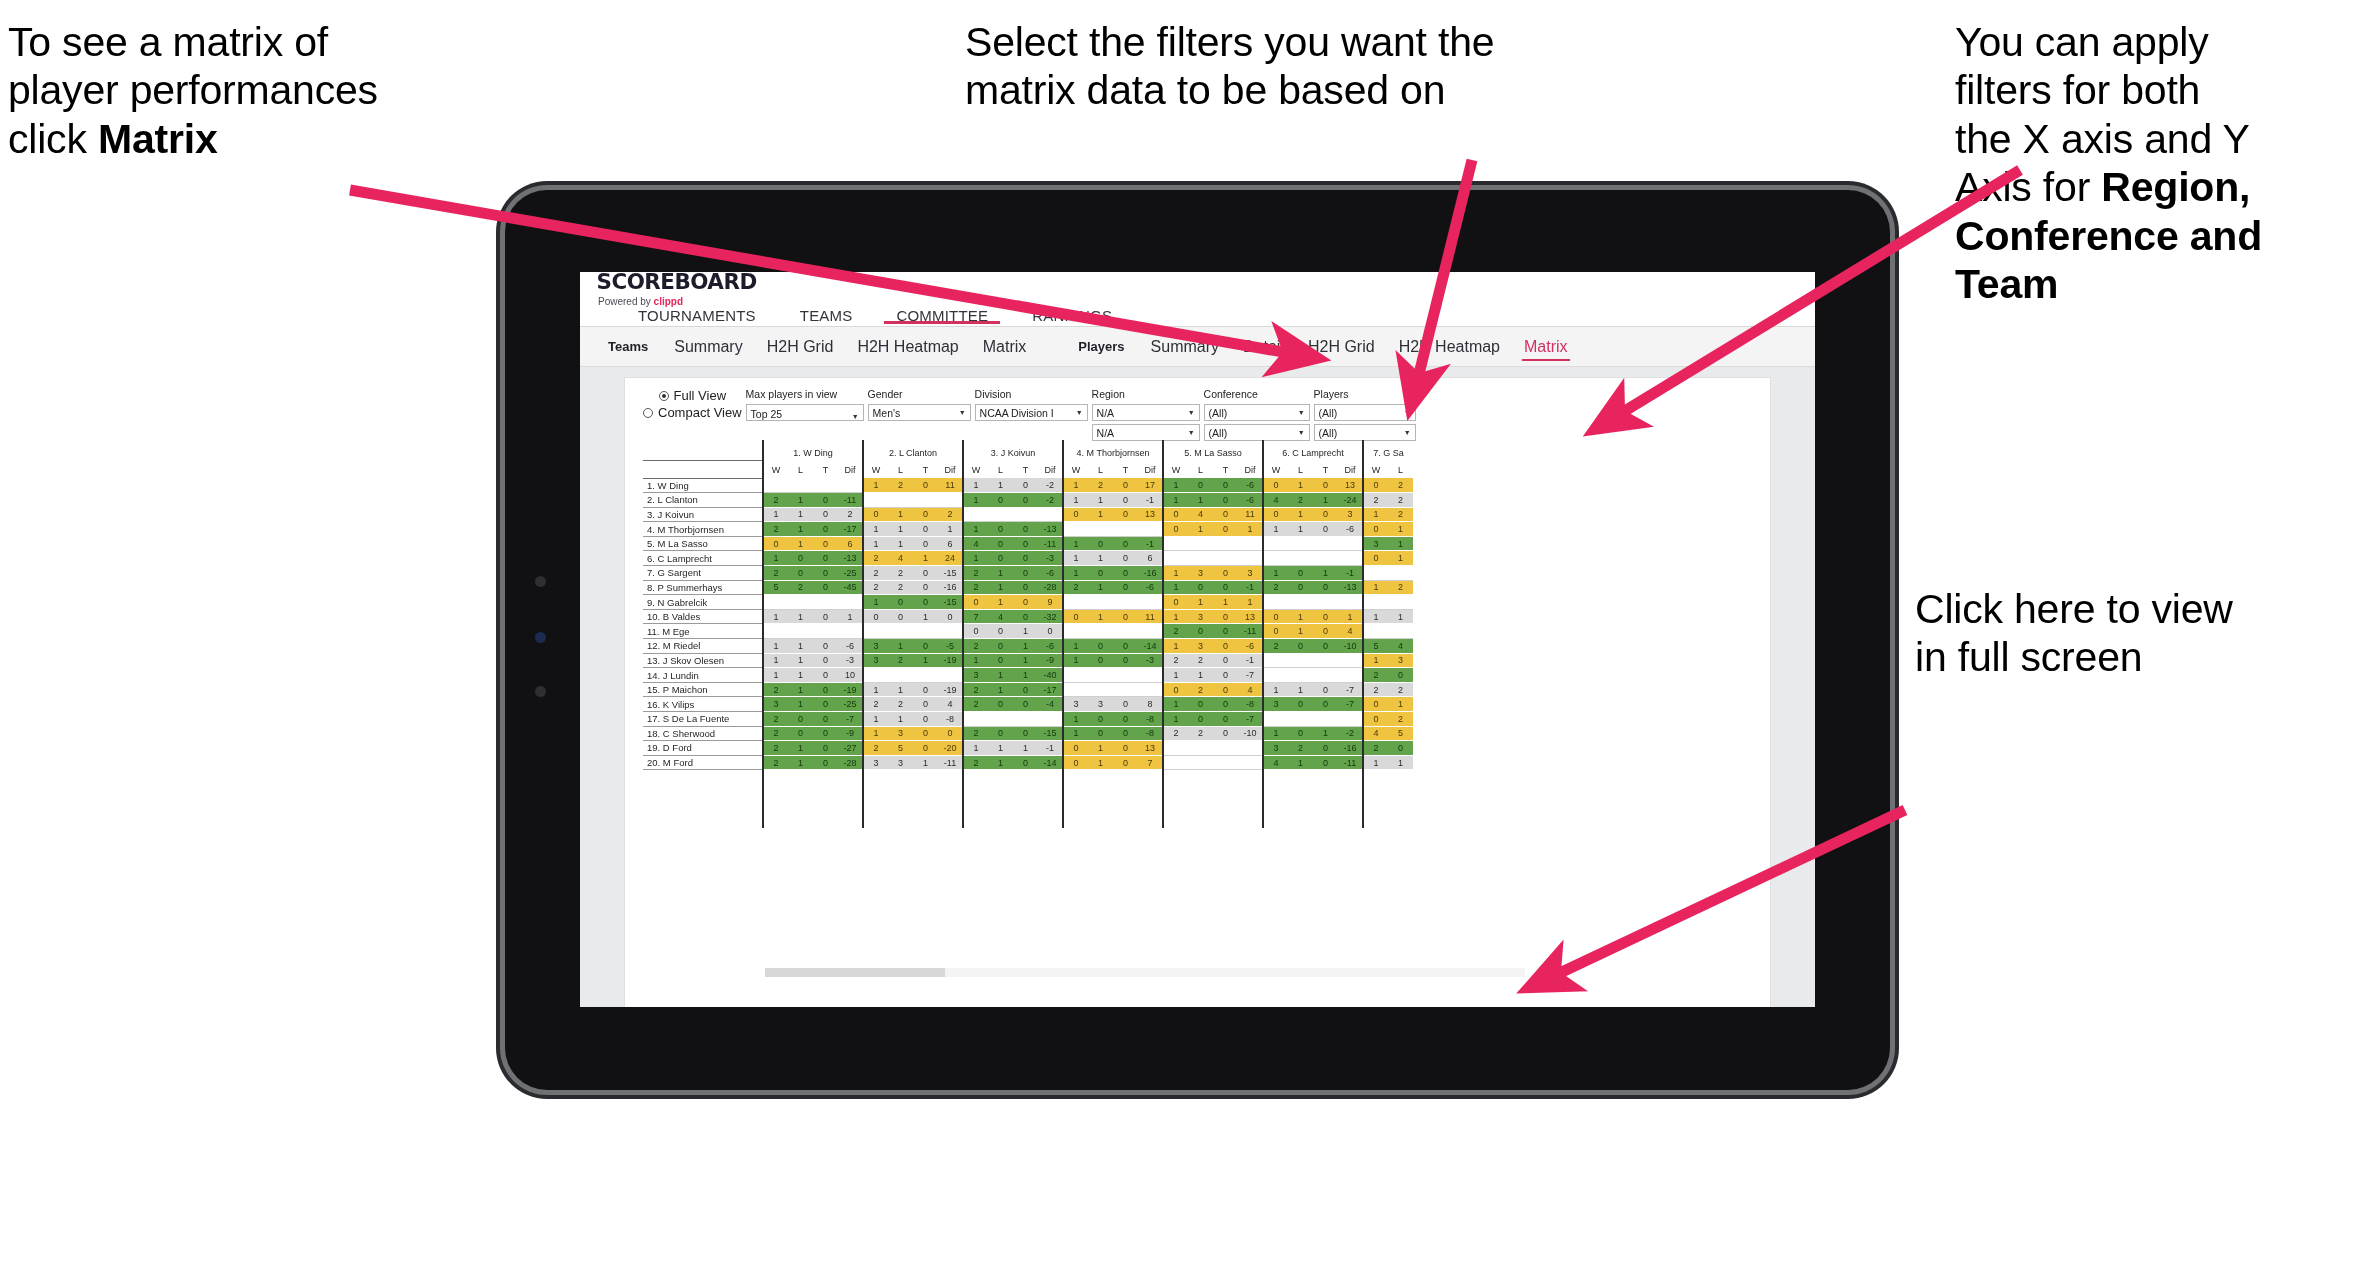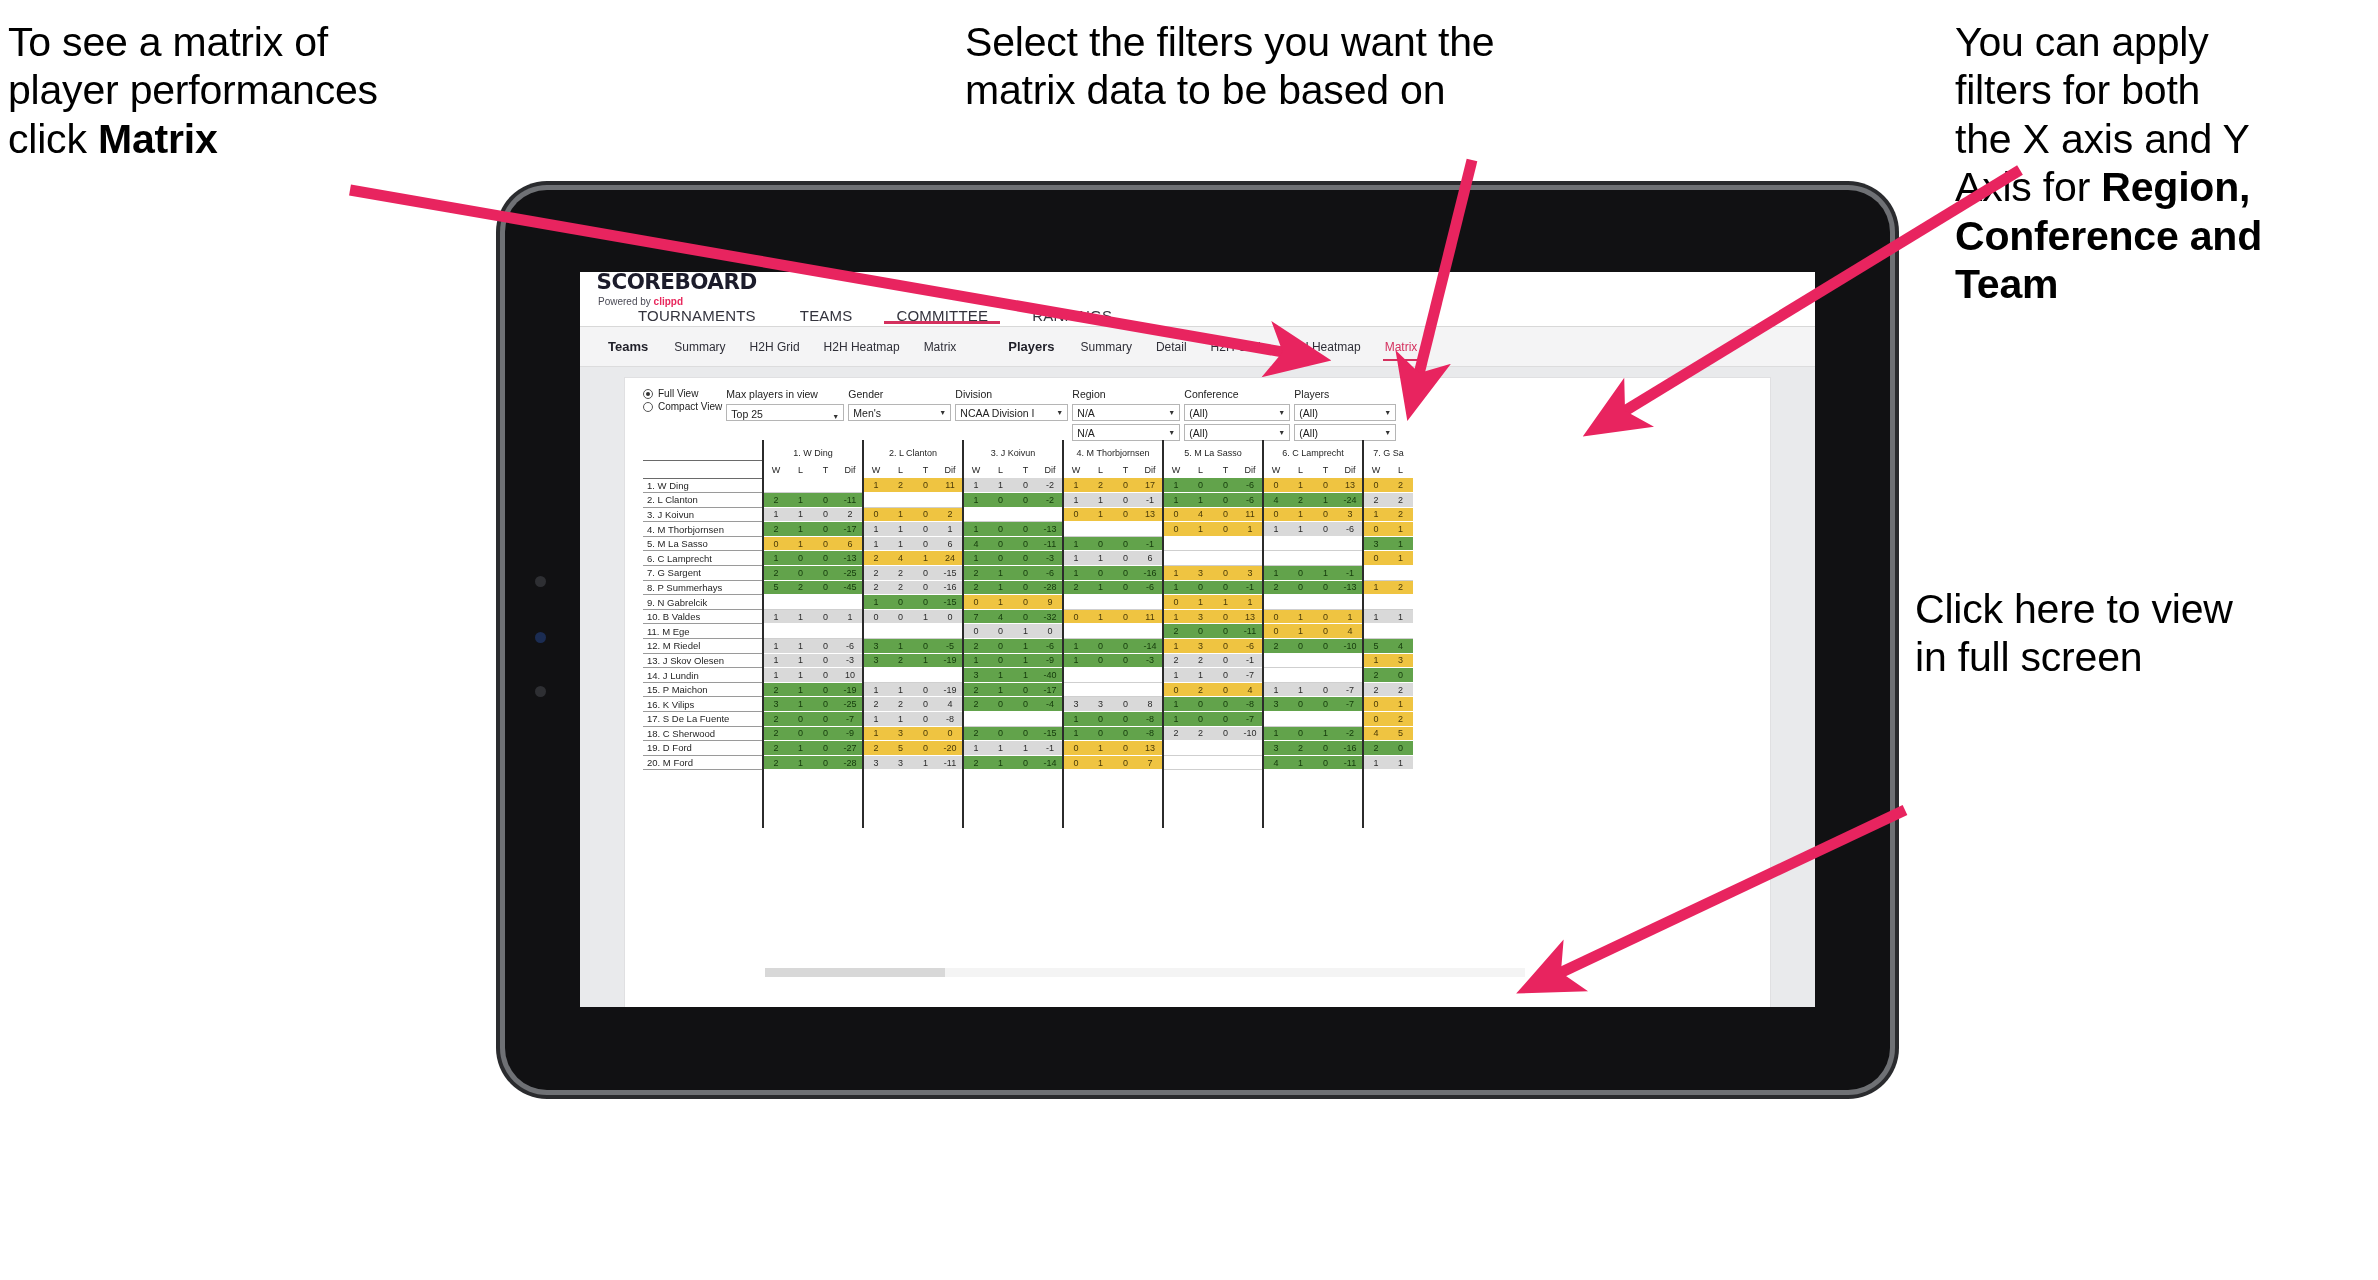--- a/index.html
+++ b/index.html
@@ -84,21 +84,21 @@
 
   
   #subnav {
     height: 40px; background: #f4f4f5;
     border-bottom: 1px solid #dcdcdd;
     display: flex; align-items: center; padding-left: 18px;
   }
   .sub-group { display:flex; align-items:center; }
   .sub-title { font-size: 13px; font-weight: 700; color: #1f1f28; margin-right: 4px; padding: 0 10px; }
   .sub-item {
-    font-size: 12px; color: #2f2f38; padding: 13px 12px; position: relative;
+    font-size: 16px; color: #2f2f38; padding: 13px 12px; position: relative;
     height: 40px; display:flex; align-items:center;
   }
   .sub-item.active { color: #d4305e; }
   .sub-item.active::after {
     content:""; position:absolute; left: 10px; right: 10px; bottom: 6px;
     height: 2px; background: #d4305e;
   }
   .sub-sep { width: 30px; }
 
   
@@ -108,21 +108,21 @@
   }
   #sheet {
     background:#fff; height: 629px; position: relative;
     box-shadow: 0 0 0 1px #e0e0e2;
   }
 
   
   #filterbar { display:flex; padding: 10px 0 6px 18px; gap: 0; }
   .fcol { margin-right: 4px; }
   .fcol .flabel { font-size: 10.5px; color: #222; margin-bottom: 3px; height: 13px; }
-  .radio-row { display:flex; align-items:center; font-size: 10px; color:#222; margin-bottom: 2px; }
+  .radio-row { display:flex; align-items:center; font-size: 13px; color:#222; margin-bottom: 2px; justify-content: center; }
   .radio {
     width: 10px; height: 10px; border-radius:50%; border:1px solid #555;
     margin-right: 5px; position: relative; background:#fff; flex: none;
   }
   .radio.on::after {
     content:""; position:absolute; left:2px; top:2px; width:4px; height:4px;
     border-radius:50%; background:#333;
   }
   .sel {
     height: 17px; border: 1px solid #b5b5b5; background:#fff;

